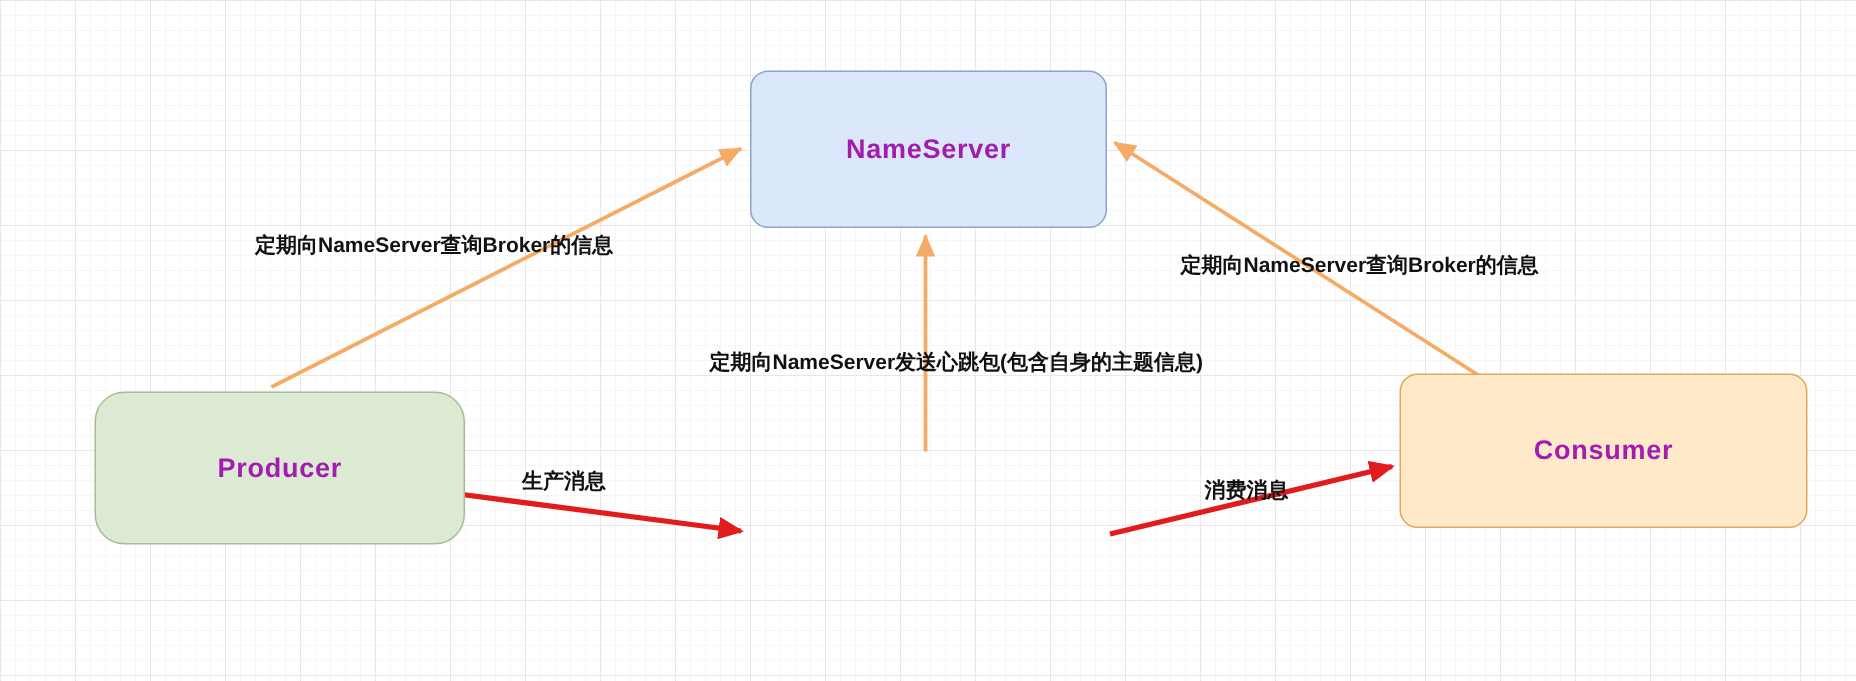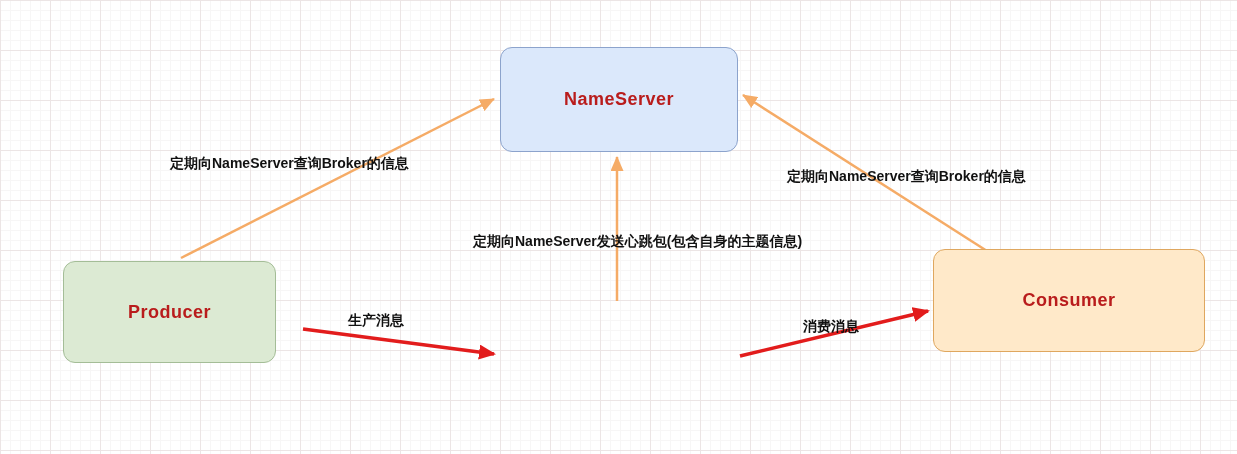--- a/index.html
+++ b/index.html
@@ -32,25 +32,25 @@
   .node {
     position: absolute;
     box-sizing: border-box;
     border: 1px solid #999;
     border-radius: 12px;
     display: flex;
     align-items: center;
     justify-content: center;
     font-size: 18px;
     font-weight: 700;
-    color: #b91c1c;
+    color: #a21caf;
     letter-spacing: 0.5px;
   }
   .node-nameserver { left: 500px; top: 47px;  width: 238px; height: 105px; }
-  .node-producer   { left: 63px;  top: 261px; width: 213px; height: 102px; }
+  .node-producer   { left: 63px;  top: 261px; width: 247px; height: 102px; border-radius: 20px; }
   .node-broker     { left: 498px; top: 302px; width: 240px; height: 101px; }
   .node-consumer   { left: 933px; top: 249px; width: 272px; height: 103px; }
   .edge-label {
     position: absolute;
     font-size: 14px;
     font-weight: 700;
     color: #111111;
     white-space: nowrap;
   }
   .lbl-producer-query  { left: 170px; top: 155px; }

